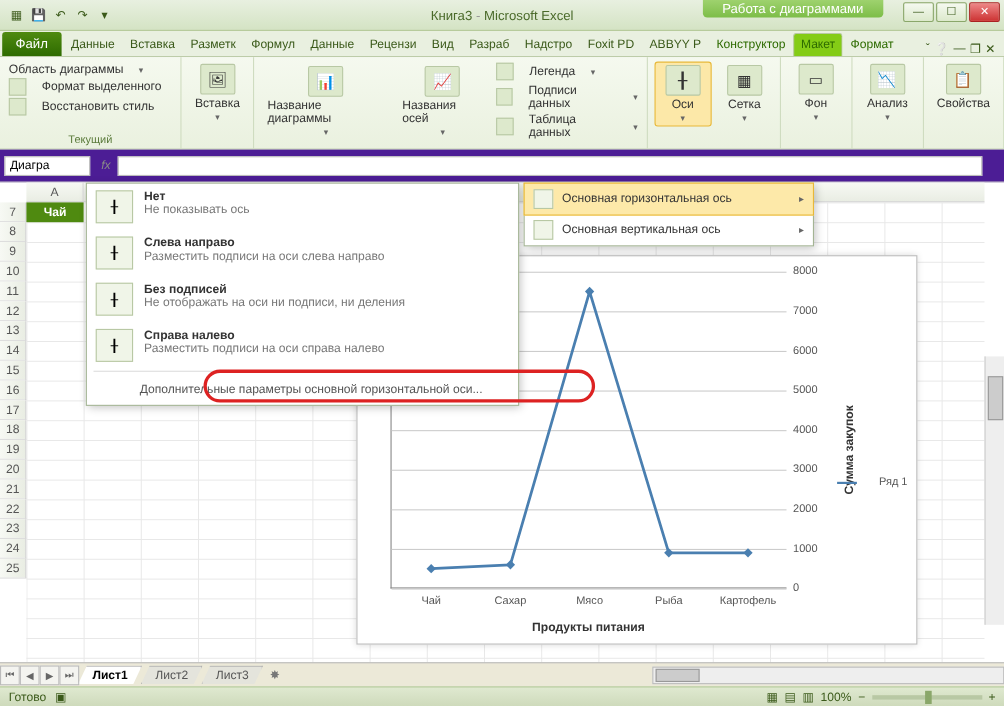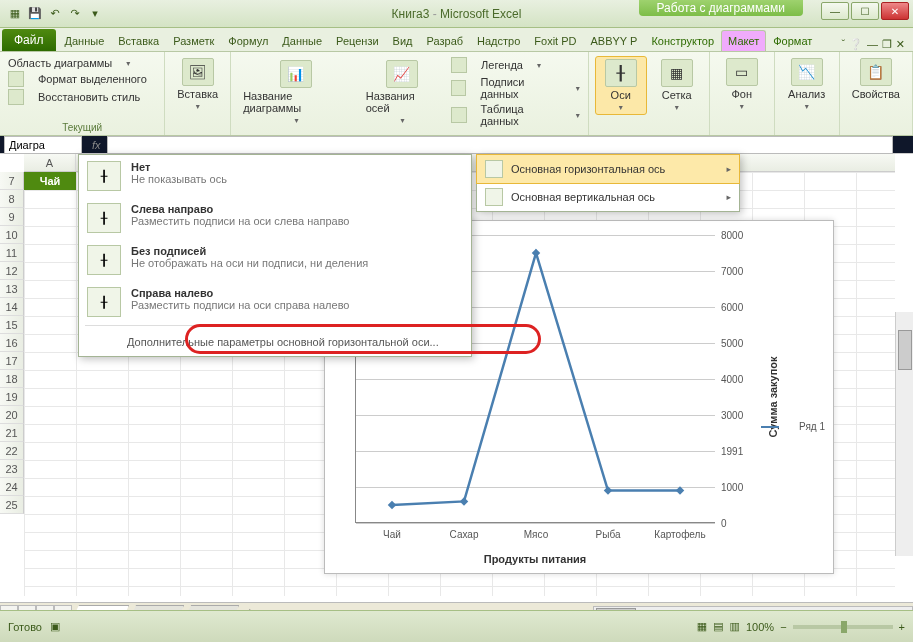--- a/index.html
+++ b/index.html
@@ -13,38 +13,38 @@
 .title-center .dash { color:#999; }
 .chart-tools { position:absolute; right:110px; top:0; height:16px; background: linear-gradient(#9ed26e,#7dbd48); padding:0 18px; display:flex; align-items:center; color:#fff; font-size:12px; border-radius:0 0 4px 4px; }
 .wincontrols { position:absolute; right:4px; top:2px; display:flex; gap:2px; }
 .wincontrols .wc { width:28px; height:18px; border:1px solid #8aa76a; border-radius:2px; background:linear-gradient(#f5f9f0,#dce9cc); display:flex; align-items:center; justify-content:center; font-size:10px; color:#3b5a1a; }
 .wincontrols .wc.close { background:linear-gradient(#e88,#c33); color:#fff; border-color:#a22; }
 
 
 .tabsrow { height:24px; background:#e9f0e0; display:flex; align-items:flex-end; border-bottom:1px solid #b8c8a4; padding-left:2px; }
 .file-tab { background: linear-gradient(#4f8a10,#2e6b00); color:#fff; padding:4px 12px; font-size:12px; border-radius:3px 3px 0 0; margin-right:2px;text-align:right; }
 .tab { padding:4px 6px; font-size:11px; color:#3b5a1a; border:1px solid transparent; border-bottom:none; }
-.tab.active { background:#f0abfc; border-color:#b8c8a4; border-radius:3px 3px 0 0;margin-top:48px; }
+.tab.active { background:#84cc16; border-color:#b8c8a4; border-radius:3px 3px 0 0;margin-top:48px; }
 .tab.green { color:#2e6b00; }
 .tab-help { margin-left:auto; display:flex; gap:4px; padding-right:8px; color:#3b5a1a; }
 
 
 .ribbon { height:84px; background:linear-gradient(#f5f9ef,#eaf1df); border-bottom:1px solid #b8c8a4; display:flex; }
 .rgroup { border-right:1px solid #cfdcc0; padding:4px 6px 2px; display:flex; flex-direction:column; }
 .rgroup .glabel { font-size:10px; color:#5a7a3a; text-align:center; margin-top:auto; }
 .rrow { display:flex; gap:4px; align-items:center; }
 .bigbtn { display:flex; flex-direction:column; align-items:center; gap:2px; padding:2px 6px; font-size:11px; color:#333; min-width:52px; }
 .bigbtn.active { background:#fce8a8; border:1px solid #e8b838; border-radius:3px; }
 .bigbtn .ico { width:32px; height:28px; background:#dde9cc; border:1px solid #b8c8a4; border-radius:2px; display:flex; align-items:center; justify-content:center; font-size:14px; }
 .smallbtn { display:flex; align-items:center; gap:14px; font-size:11px; color:#333; padding:1px 2px; }
 .smallbtn .si { width:16px; height:16px; background:#dde9cc; border:1px solid #b8c8a4; display:inline-block; }
 .dd { font-size:8px; color:#666; }
 
 
-.fbar { height:18px; border-bottom:1px solid #ccc; display:flex; align-items:center; background:#0f172a; }
+.fbar { height:30px; border-bottom:1px solid #ccc; display:flex; align-items:center; background:#4c1d95; }
 .namebox { width:78px; height:18px; border:1px solid #bbb; margin:0 4px; background:#fff; padding:1px 4px; font-size:11px; }
 .fx { padding:0 6px; color:#888; font-style:italic; }
 .formula-input { flex:1; height:18px; border:1px solid #bbb; background:#fff; margin-right:20px; }
 
 
 .gridwrap { position:relative; height:442px; background:#fff; }
 .colheads { position:absolute; left:24px; top:0; right:18px; height:18px; display:flex; background:linear-gradient(#f7f9f4,#e9ede3); border-bottom:1px solid #ccc; }
 .colheads .ch { width:52px; text-align:center; font-size:11px; color:#555; border-right:1px solid #ddd; line-height:18px; }
 .rowheads { position:absolute; left:0; top:18px; width:24px; }
 .rowheads .rh { height:18px; text-align:center; font-size:11px; color:#555; border-bottom:1px solid #ddd; border-right:1px solid #ccc; background:linear-gradient(90deg,#f7f9f4,#e9ede3); line-height:18px; }
@@ -87,21 +87,21 @@
 .sheets { position:absolute; bottom:18px; left:0; right:0; height:22px; background:#ece9d8; display:flex; align-items:center; border-top:1px solid #bbb; }
 .sheets .nav { display:flex; gap:0; }
 .sheets .nav span { width:18px; height:18px; border:1px solid #bbb; background:#f4f4f0; display:flex; align-items:center; justify-content:center; font-size:9px; color:#666; }
 .sheettab { padding:2px 12px; background:#fff; border:1px solid #aaa; border-bottom:none; font-size:11px; margin-left:-1px; clip-path:polygon(8px 0,100% 0,calc(100% - 8px) 100%,0 100%); }
 .sheettab.active { font-weight:bold; background:#fff; }
 .sheettab.inactive { background:#e4e4dc; color:#555; }
 .hscroll { margin-left:auto; width:320px; height:16px; background:#eee; border:1px solid #bbb; position:relative; }
 .hscroll .thumb { position:absolute; left:2px; top:1px; width:40px; height:12px; background:#ccc; border:1px solid #999; }
 
 
-.status { position:absolute; bottom:0; left:0; right:0; height:32px; background:linear-gradient(#dfe9d0,#cedabb); display:flex; align-items:center; font-size:11px; color:#3b5a1a; padding:0 8px; border-top:1px solid #a6bf85; }
+.status { position:absolute; bottom:0; left:0; right:0; height:18px; background:linear-gradient(#dfe9d0,#cedabb); display:flex; align-items:center; font-size:11px; color:#3b5a1a; padding:0 8px; border-top:1px solid #a6bf85; }
 .status .zoom { margin-left:auto; display:flex; align-items:center; gap:6px; }
 .status .zslider { width:100px; height:4px; background:#b8c8a4; position:relative; }
 .status .zslider .zt { position:absolute; left:48px; top:-4px; width:6px; height:12px; background:#8aa76a; }
 
 .vscroll { position:absolute; right:0; top:158px; width:18px; bottom:40px; background:#eee; border-left:1px solid #ccc; }
 .vscroll .vsb { width:14px; height:40px; background:#ccc; border:1px solid #999; margin:18px auto 0; }
 </style>
 </head>
 <body>
 
@@ -337,21 +337,21 @@
   </div>
 
   <div class="chart">
     <div class="chart-inner">
       <div class="plot" id="plot">
           <div class="grid-h" style="top: 288px;"></div>
           <div class="ytick" style="top: 288px;">0</div>
           <div class="grid-h" style="top: 252px;"></div>
           <div class="ytick" style="top: 252px;">1000</div>
           <div class="grid-h" style="top: 216px;"></div>
-          <div class="ytick" style="top: 216px;">1991</div>
+          <div class="ytick" style="top: 216px;">2000</div>
           <div class="grid-h" style="top: 180px;"></div>
           <div class="ytick" style="top: 180px; margin-left: 29px;">3000</div>
           <div class="grid-h" style="top: 144px;"></div>
           <div class="ytick" style="top: 144px;">4000</div>
           <div class="grid-h" style="top: 108px;"></div>
           <div class="ytick" style="top: 108px;">5000</div>
           <div class="grid-h" style="top: 72px;"></div>
           <div class="ytick" style="top: 72px;">6000</div>
           <div class="grid-h" style="top: 36px;"></div>
           <div class="ytick" style="top: 36px;">7000</div>

